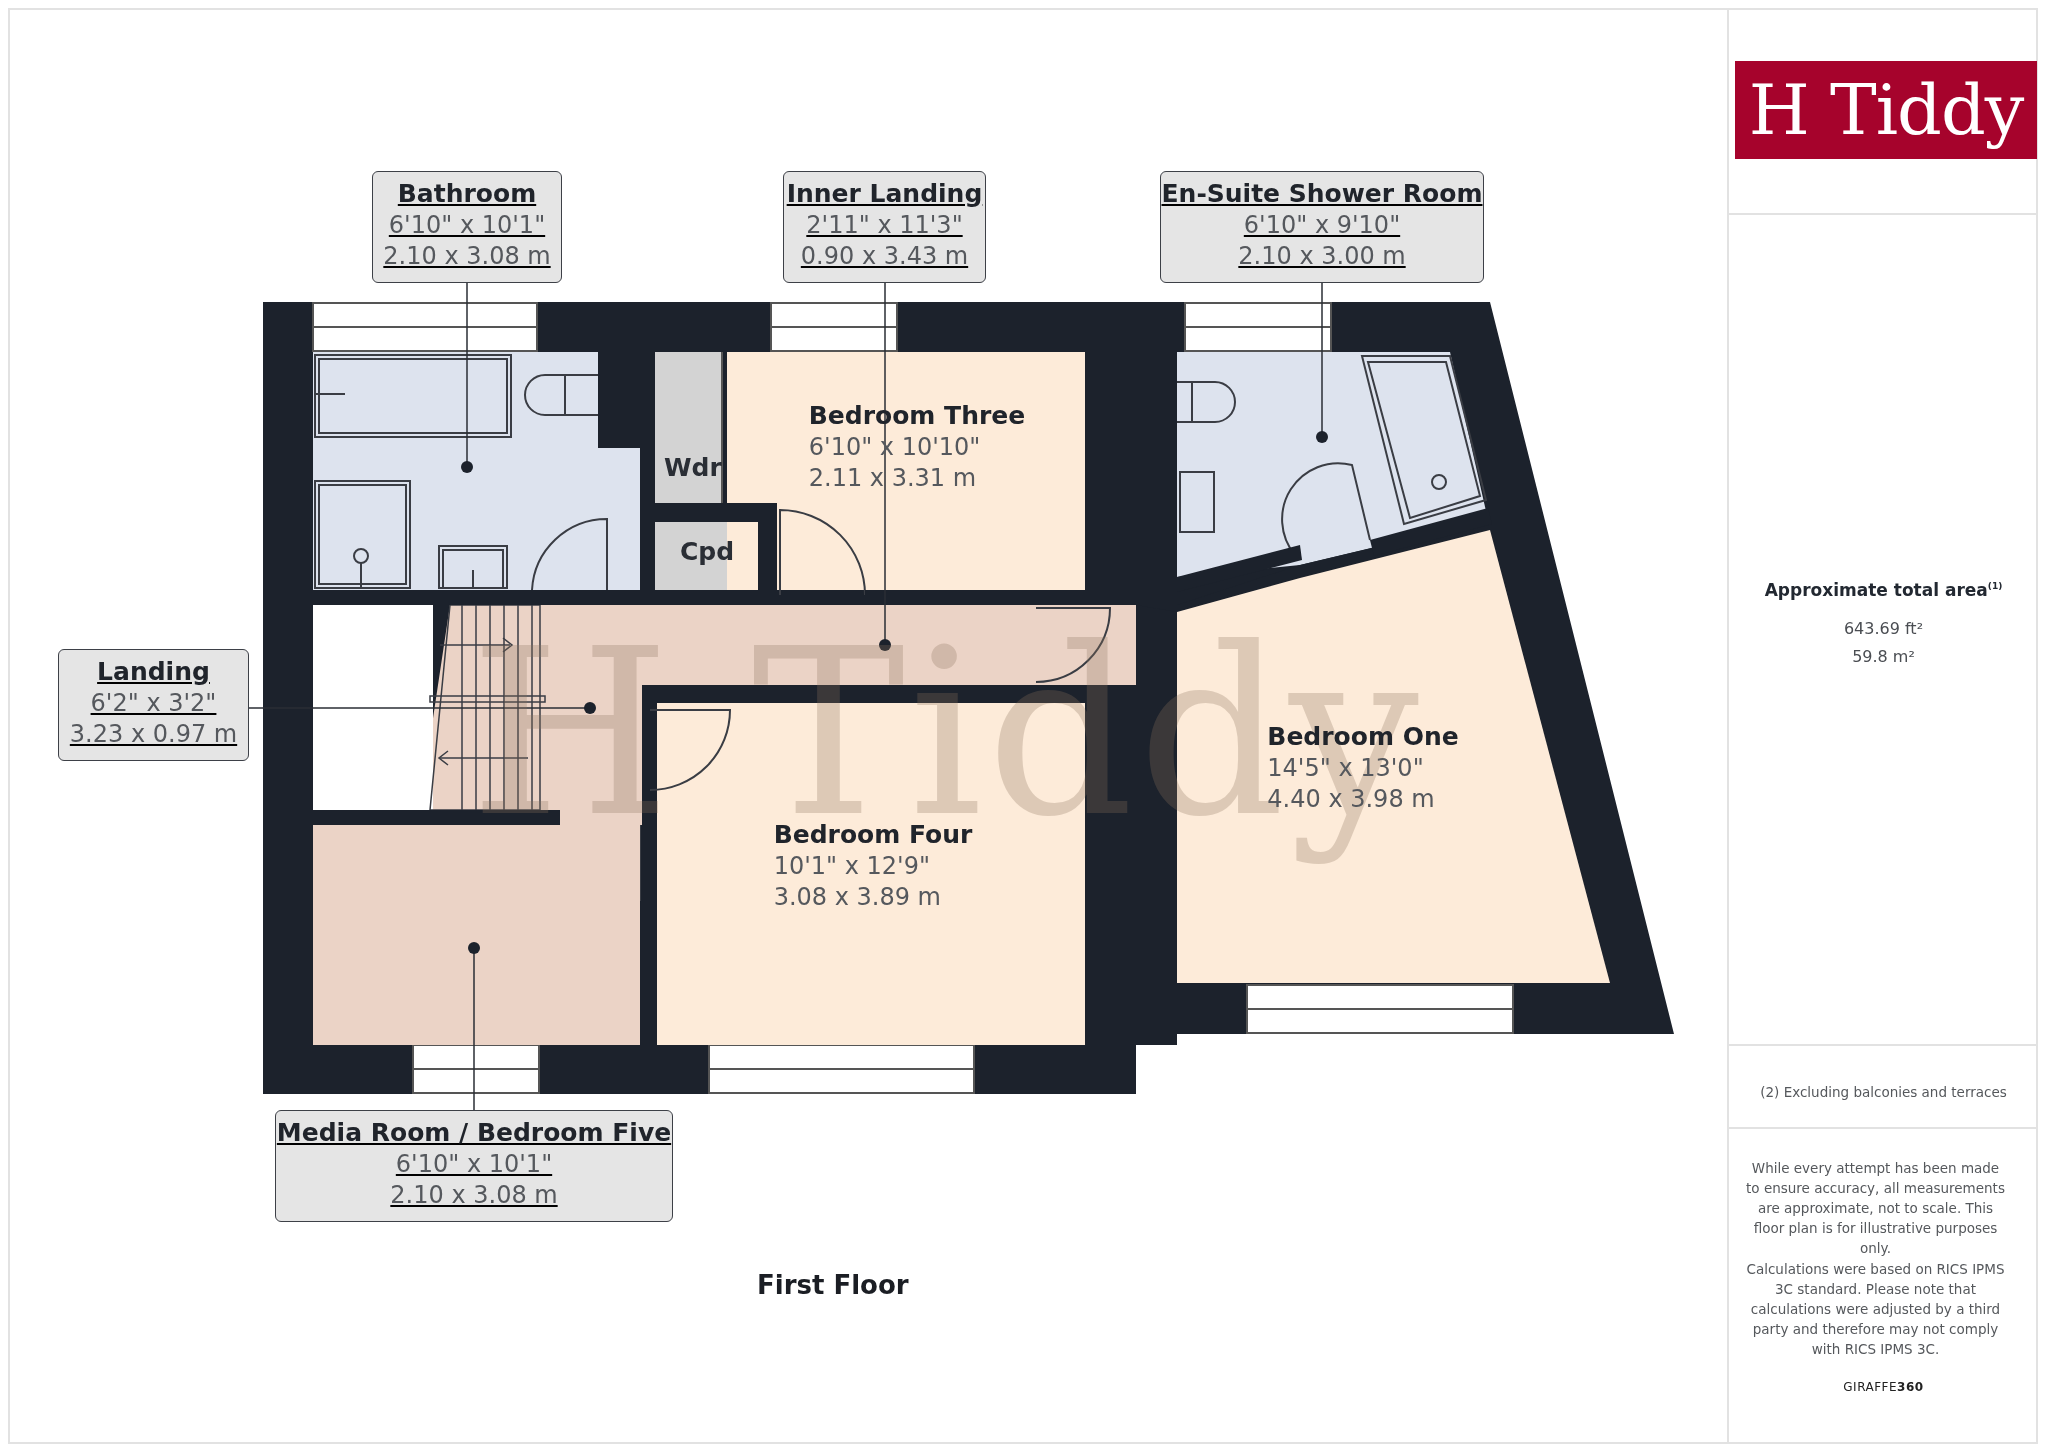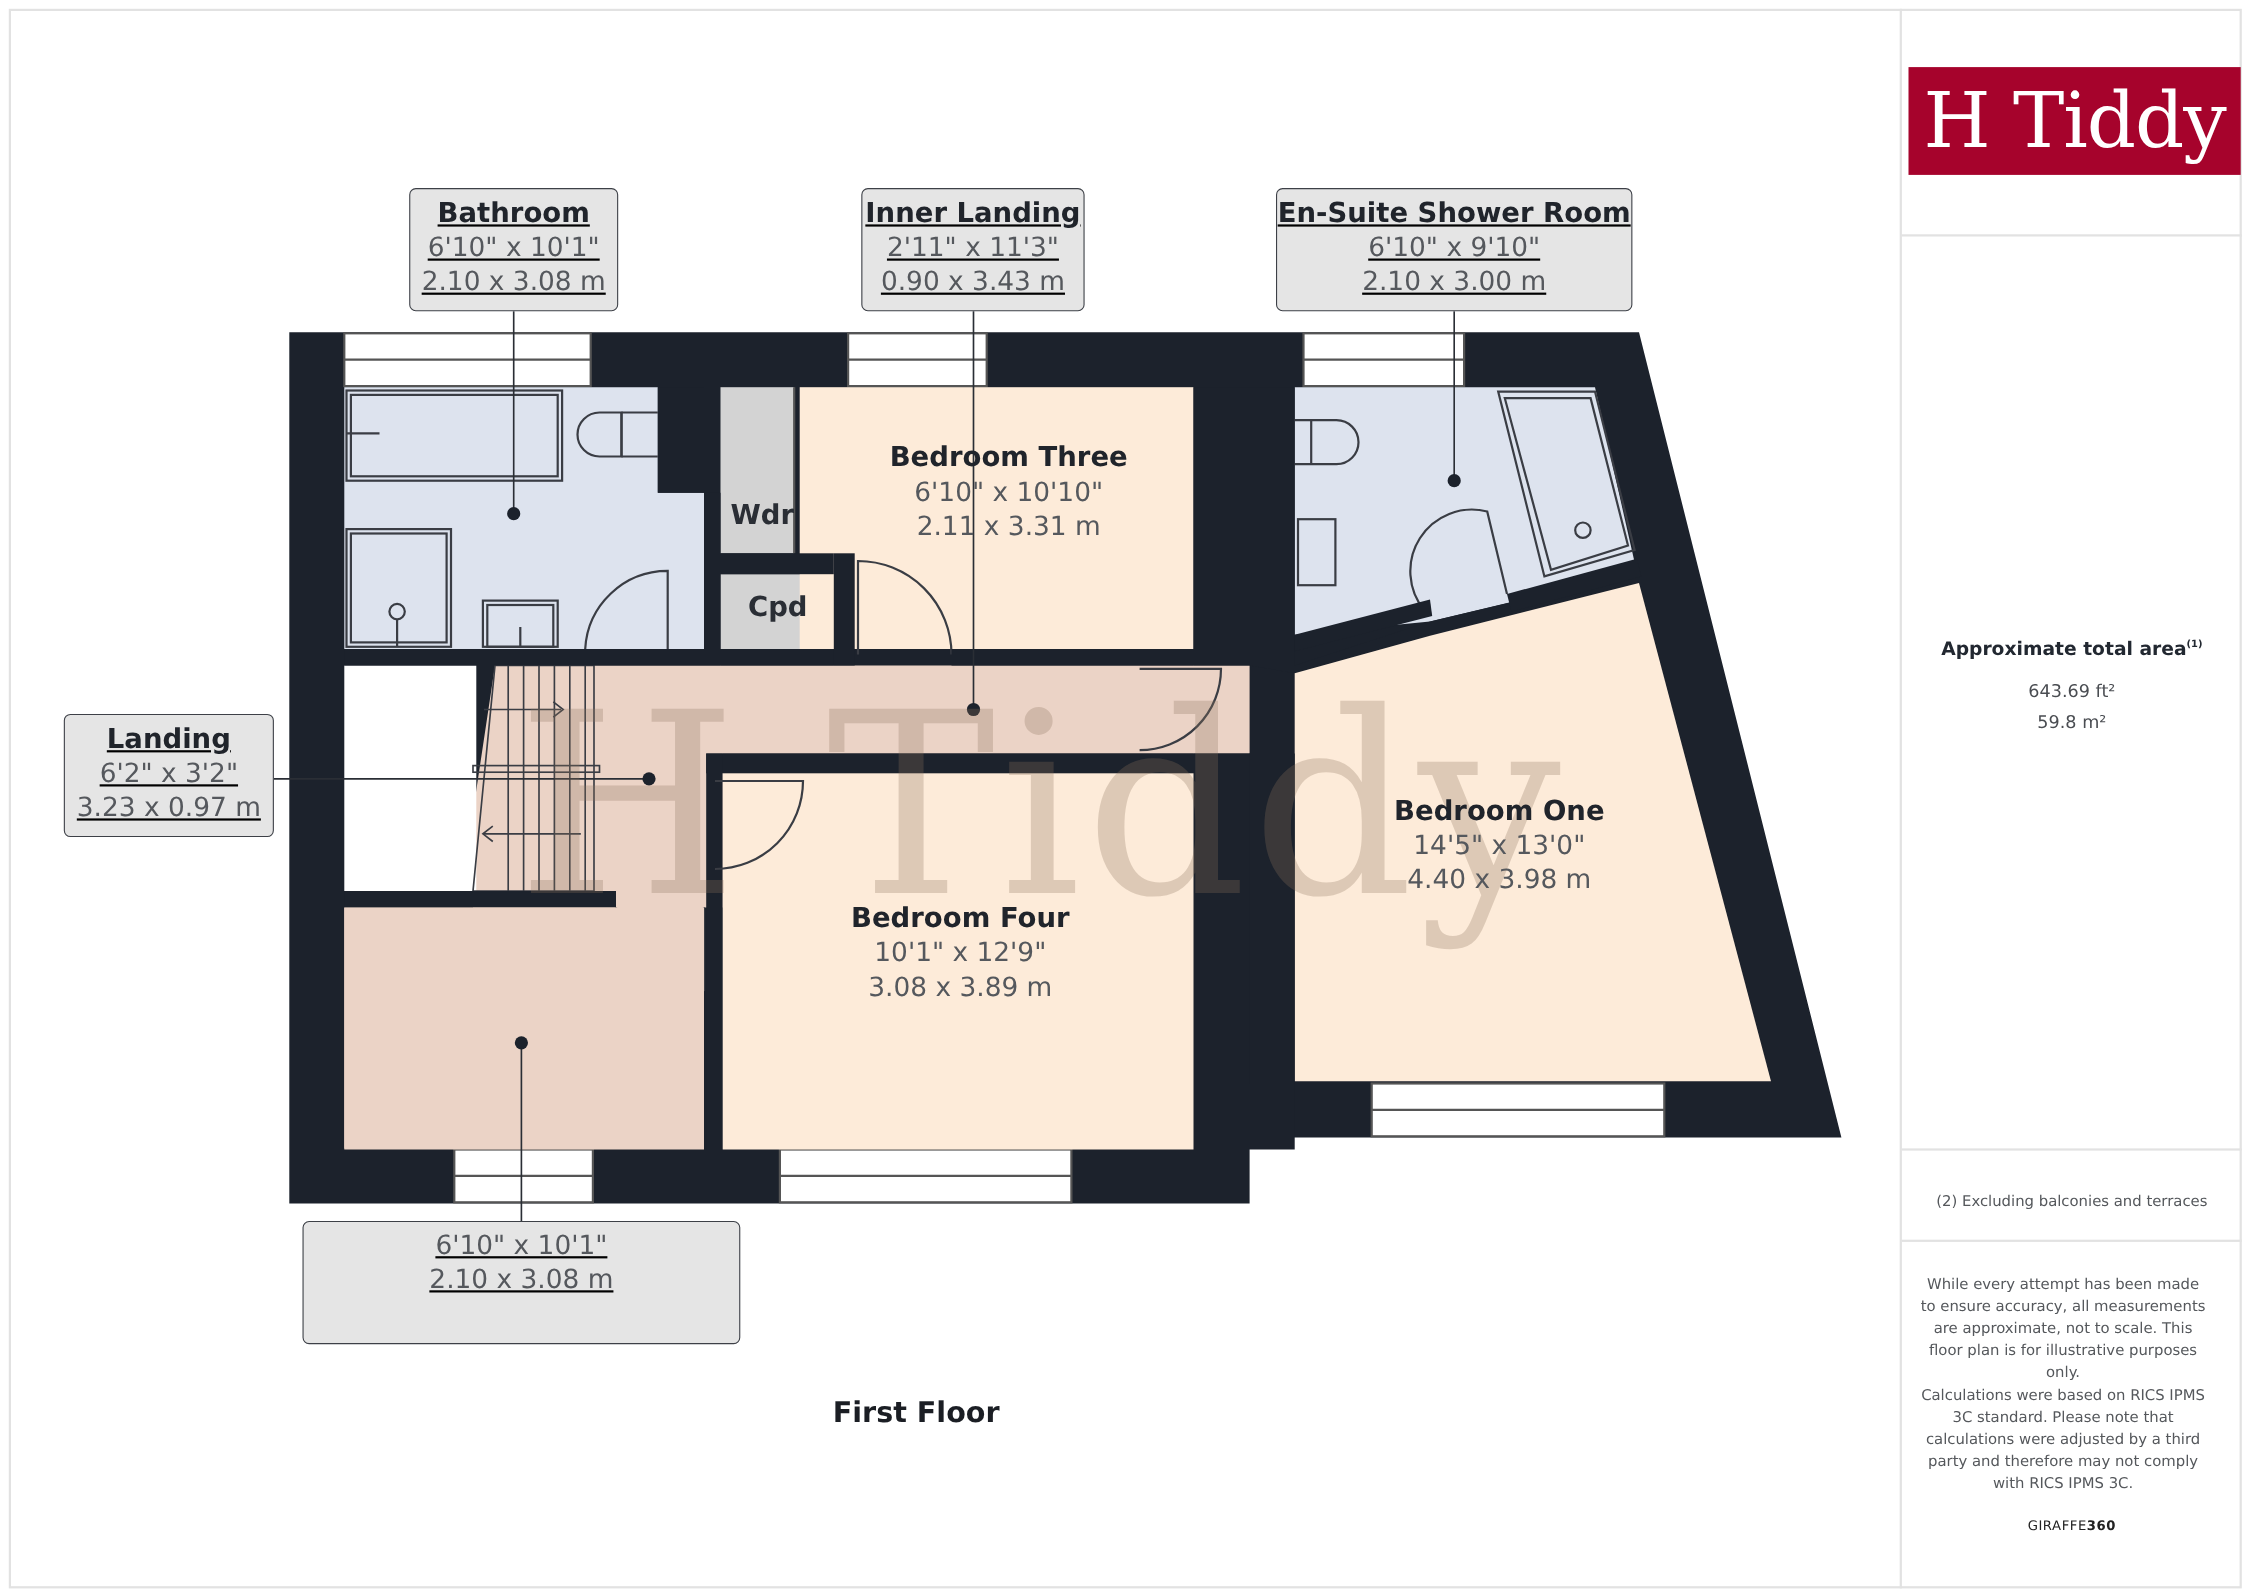--- a/index.html
+++ b/index.html
@@ -12,21 +12,21 @@
   .area-title sup { font-size: 9px; }
   .area-val { position: absolute; left: 0; width: 309px; text-align: center; font-size: 16px; color: #4a4d52; }
   .footnote { position: absolute; left: 0; width: 309px; top: 1076px; text-align: center; font-size: 13.5px; color: #55585c; }
   .disclaimer { position: absolute; left: 16px; width: 261px; text-align: center; font-size: 13.5px; line-height: 20px; color: #55585c; }
   .brand { position: absolute; left: 0; width: 309px; top: 1380px; text-align: center; font-size: 12px; color: #222; letter-spacing: 0.5px; }
   .brand b { font-weight: bold; }
   .plan { position: absolute; left: 0; top: 0; }
   .callout { position: absolute; background: #e5e5e5; border: 1.5px solid #3d4047; border-radius: 6px; box-sizing: border-box; text-align: center; padding-top: 6px; text-decoration: underline; }
   .callout .nm { font-weight: bold; font-size: 25px; color: #20242b; line-height: 32px; white-space: nowrap; }
   .callout .dm { font-size: 24px; color: #55585d; line-height: 31px; white-space: nowrap; }
-  .rlabel { position: absolute; text-align: center; transform: translateX(-50%); }
+  .rlabel { position: absolute; text-align: left; transform: translateX(-50%); }
   .rlabel .nm { font-weight: bold; font-size: 25px; color: #20242b; line-height: 32px; white-space: nowrap; }
   .rlabel .dm { font-size: 24px; color: #55585d; line-height: 31px; white-space: nowrap; }
   .small-label { position: absolute; font-weight: bold; font-size: 25px; color: #2a2e35; }
   .floor-title { position: absolute; left: 757px; top: 1270px; font-weight: bold; font-size: 26px; color: #1b1e24; }
   .watermark { position: absolute; left: 470px; top: 600px; font-family: "DejaVu Serif", serif; font-size: 230px; color: rgba(140,115,95,0.28); letter-spacing: 4px; pointer-events: none; white-space: nowrap; }
 </style>
 </head>
 <body>
 
 <div class="frame"></div>
@@ -170,20 +170,21 @@
   <div class="nm">En-Suite Shower Room</div>
   <div class="dm">6'10" x 9'10"</div>
   <div class="dm">2.10 x 3.00 m</div>
 </div>
 <div class="callout" style="left:58px;top:649px;width:191px;height:112px;">
   <div class="nm">Landing</div>
   <div class="dm">6'2" x 3'2"</div>
   <div class="dm">3.23 x 0.97 m</div>
 </div>
 <div class="callout" style="left:275px;top:1110px;width:398px;height:112px;">
+  <div class="nm">Media Room / Bedroom Five</div>
   <div class="dm">6'10" x 10'1"</div>
   <div class="dm">2.10 x 3.08 m</div>
 </div>
 
 <div class="rlabel" style="left:917px;top:400px;">
   <div class="nm">Bedroom Three</div>
   <div class="dm">6'10" x 10'10"</div>
   <div class="dm">2.11 x 3.31 m</div>
 </div>
 <div class="rlabel" style="left:873px;top:819px;">

